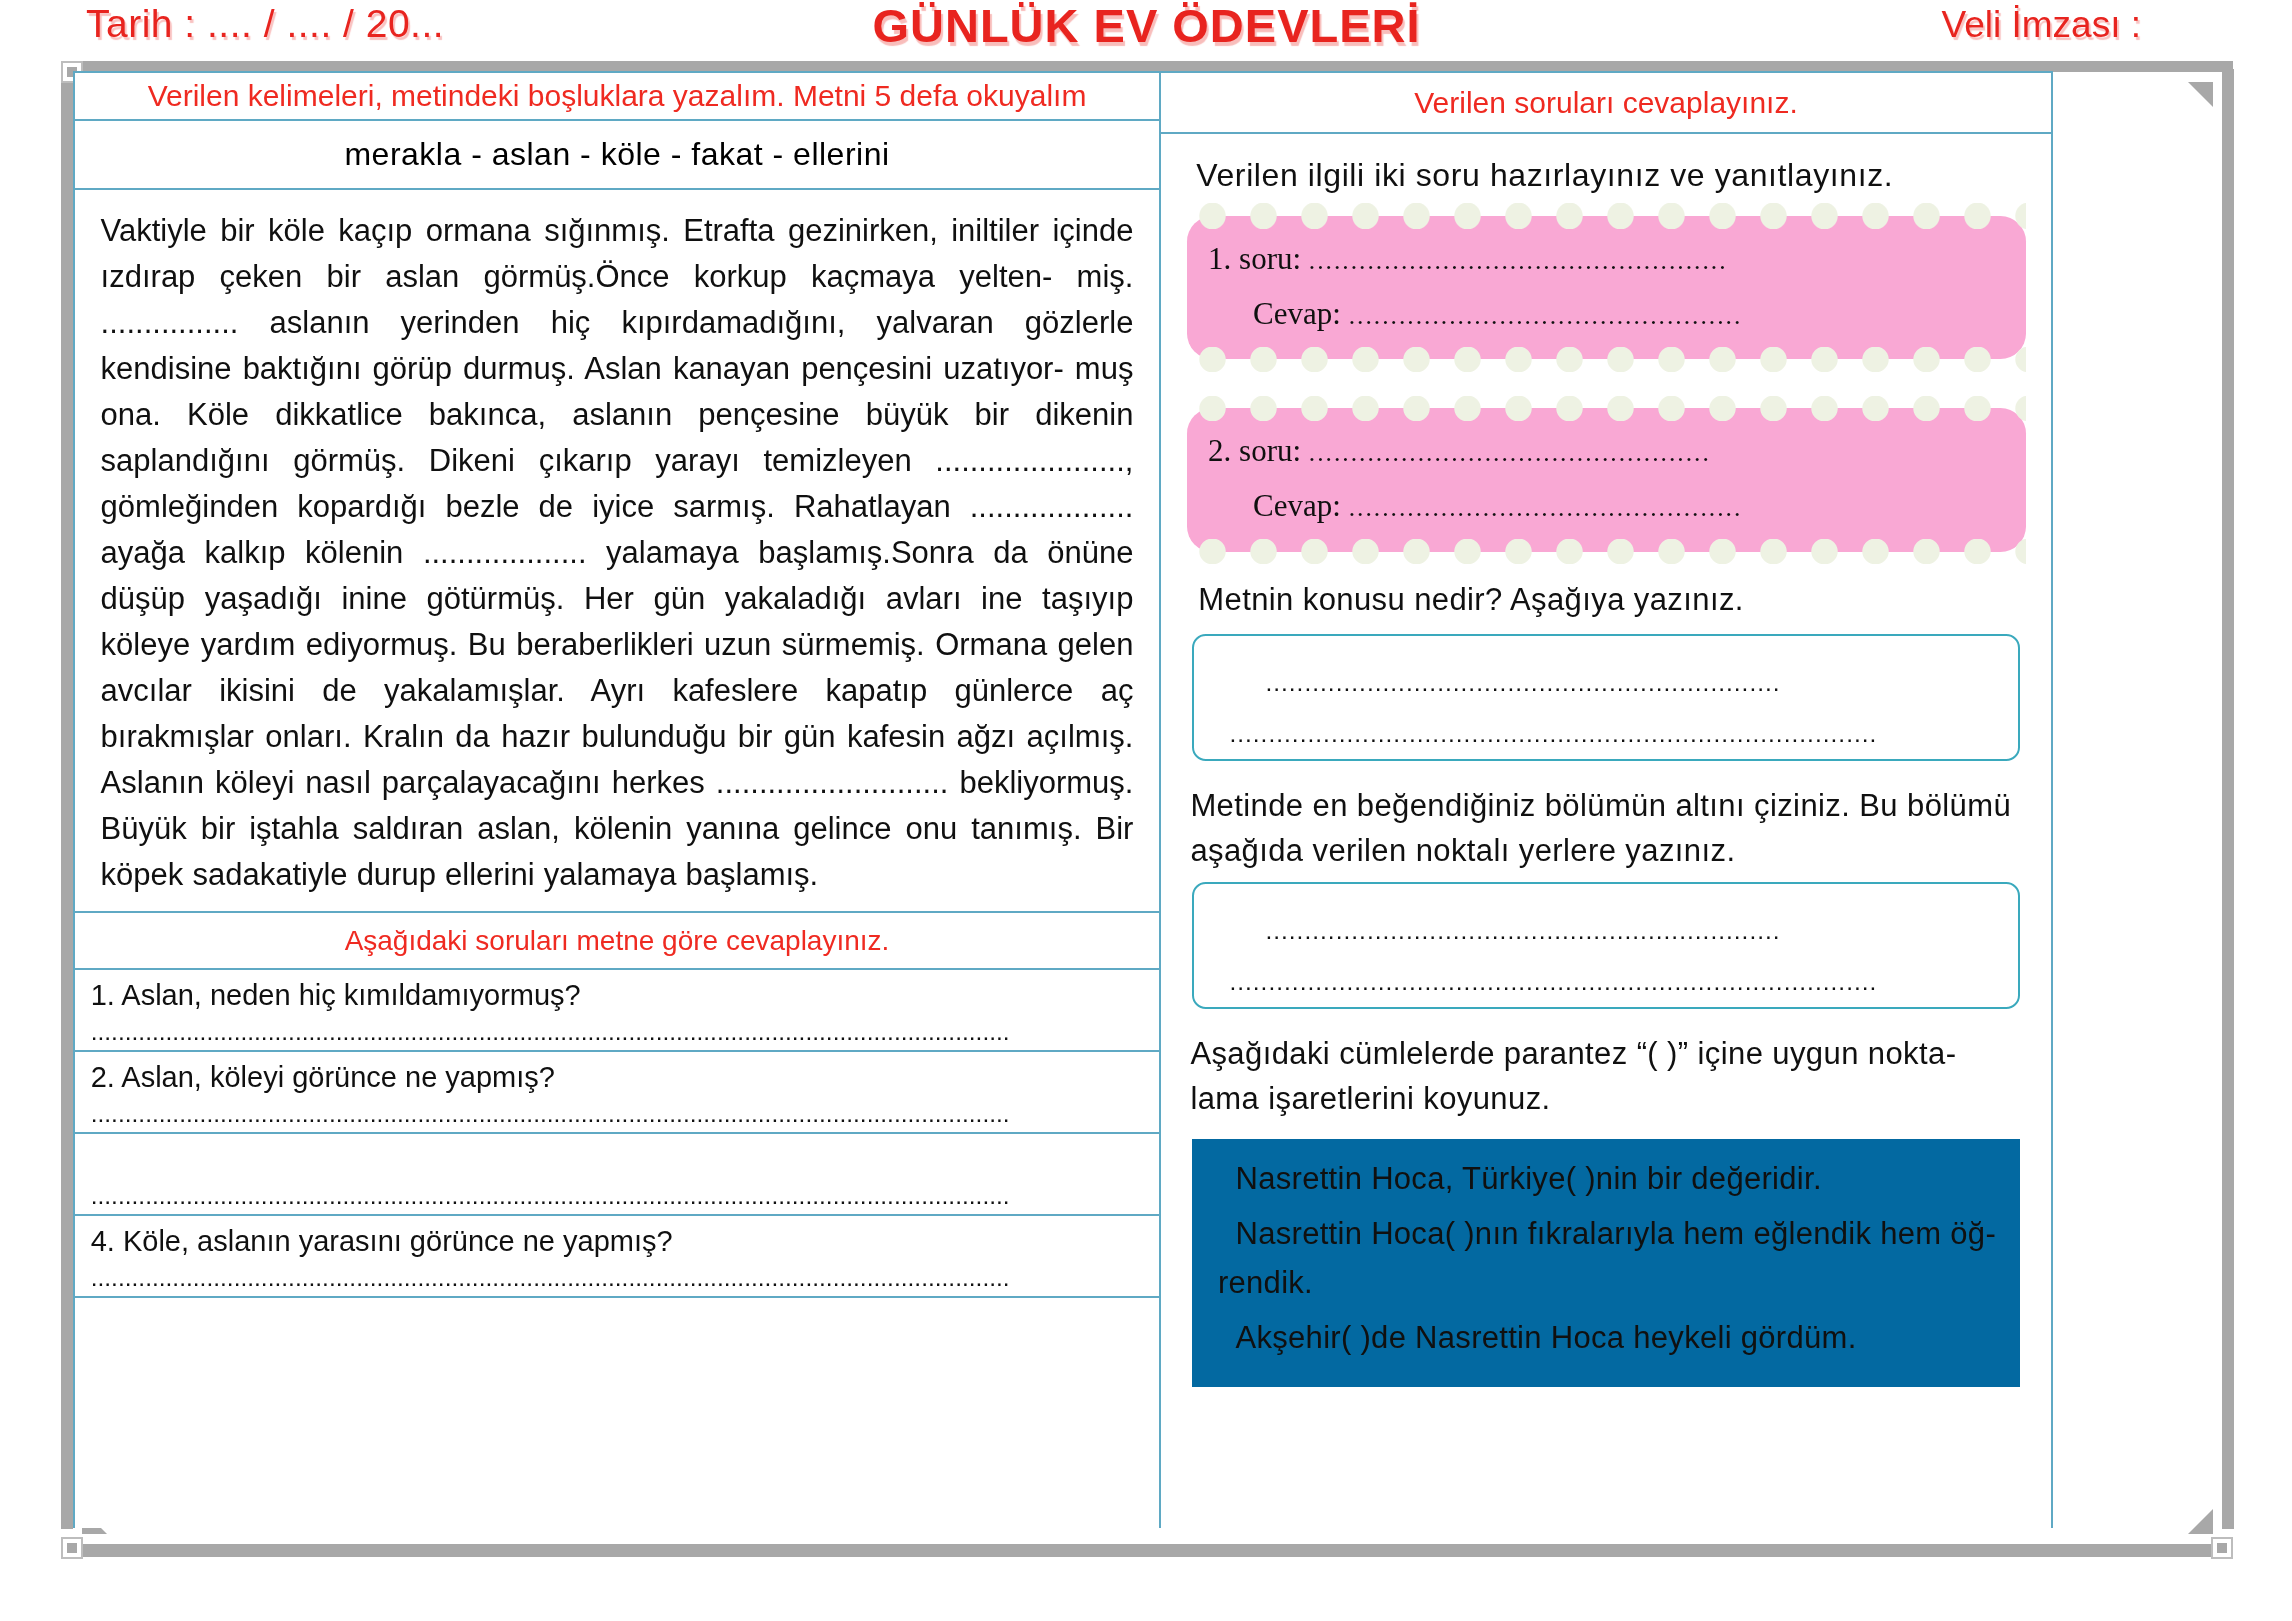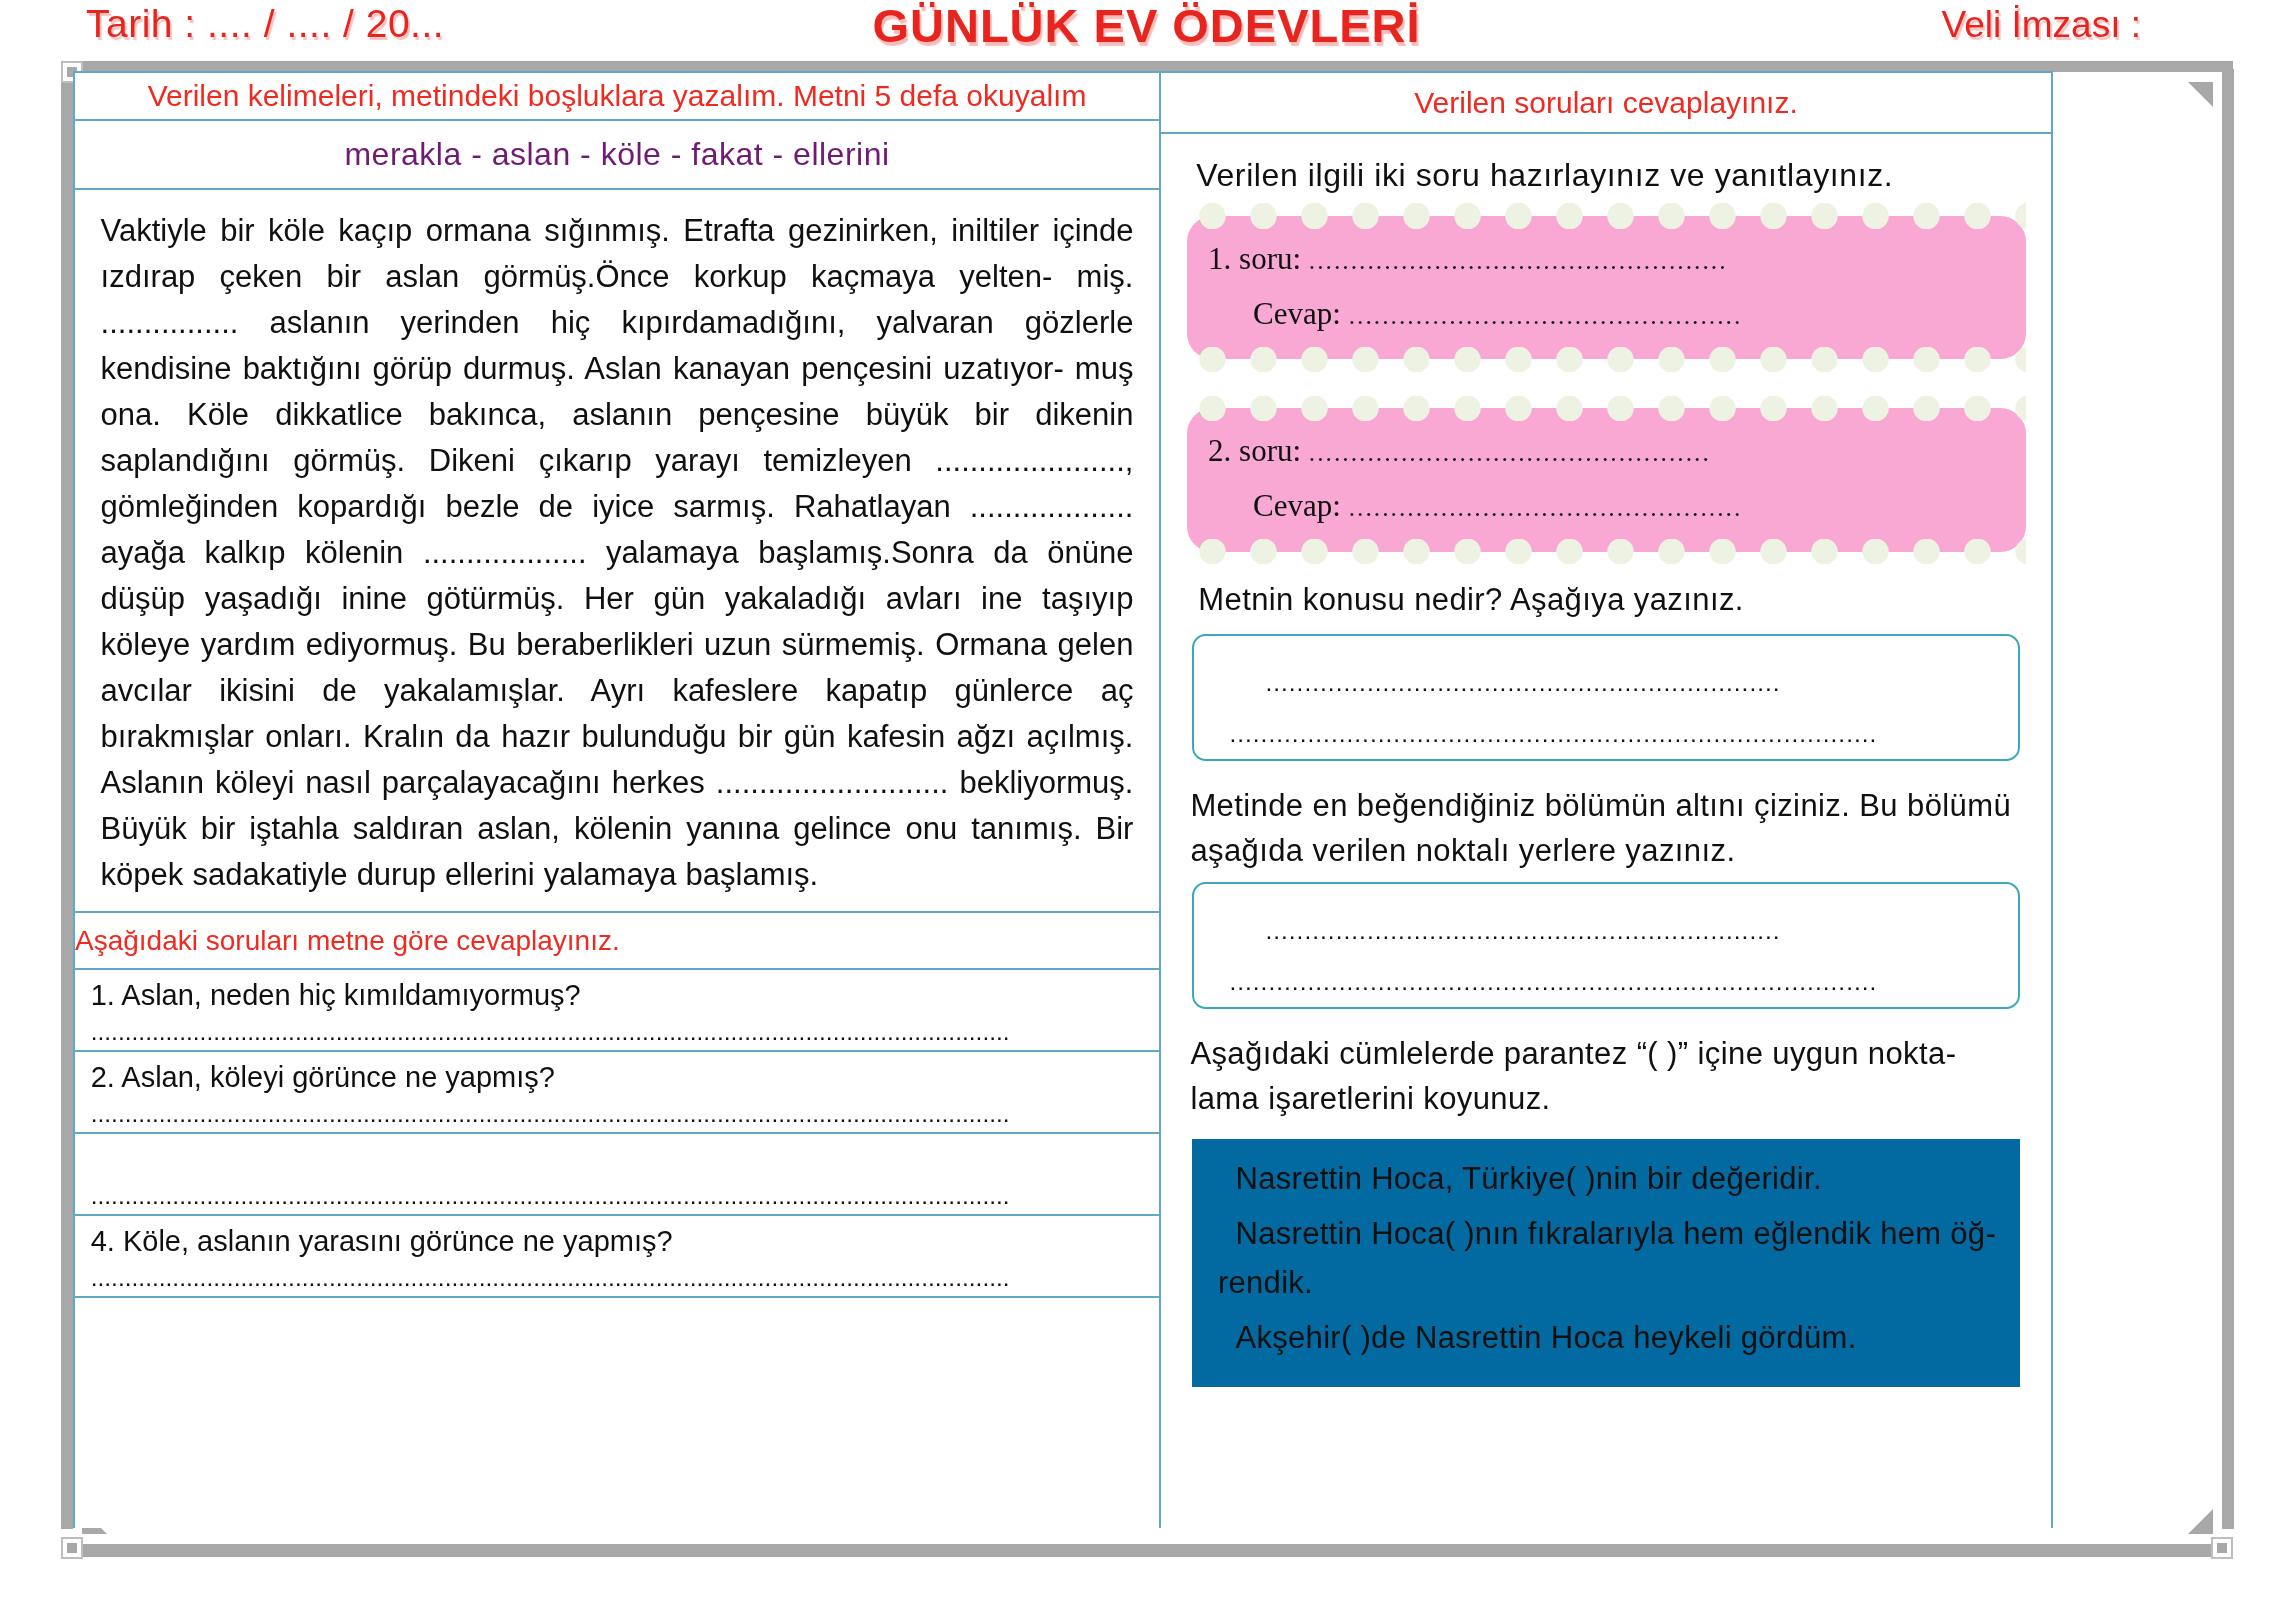--- a/index.html
+++ b/index.html
@@ -84,34 +84,34 @@
     border-top:2.9px solid #5fa9c4;border-bottom:2.9px solid #5fa9c4;
     box-sizing:border-box;
   }
   .l-head span{
     font-size:30px;color:#ef2a21;white-space:nowrap;
   }
   .l-words{
     height:69px;display:flex;align-items:center;justify-content:center;
     border-bottom:2.9px solid #5fa9c4;box-sizing:border-box;
   }
-  .l-words span{font-size:32px;color:#701a75;letter-spacing:0.5px;}
+  .l-words span{font-size:32px;color:#000000;letter-spacing:0.5px;}
 
   .l-text{
     flex:0 0 auto;padding:13.7px 21.6px 9.8px 21.6px;box-sizing:border-box;
     border-bottom:2.9px solid #5fa9c4;
   }
   .l-text p{
     margin:4px;font-size:31px;line-height:46px;color:#101010;
     text-align:justify;text-justify:inter-word;
     word-spacing:0.5px;
   }
 
   .l-qhead{
-    height:57px;display:flex;align-items:center;
+    height:57px;display:flex;align-items:center;justify-content:center;
     border-bottom:2.9px solid #5fa9c4;box-sizing:border-box;
   }
   .l-qhead span{font-size:28px;color:#ef2a21;}
 
   .qrow{
     height:82px;box-sizing:border-box;border-bottom:2.9px solid #5fa9c4;
     padding:8.8px 15.7px 0 15.7px;position:relative;
   }
   .qrow:last-child{border-bottom:2.9px solid #5fa9c4;}
   .qrow .qtxt{font-size:29px;color:#101010;line-height:33px;}

